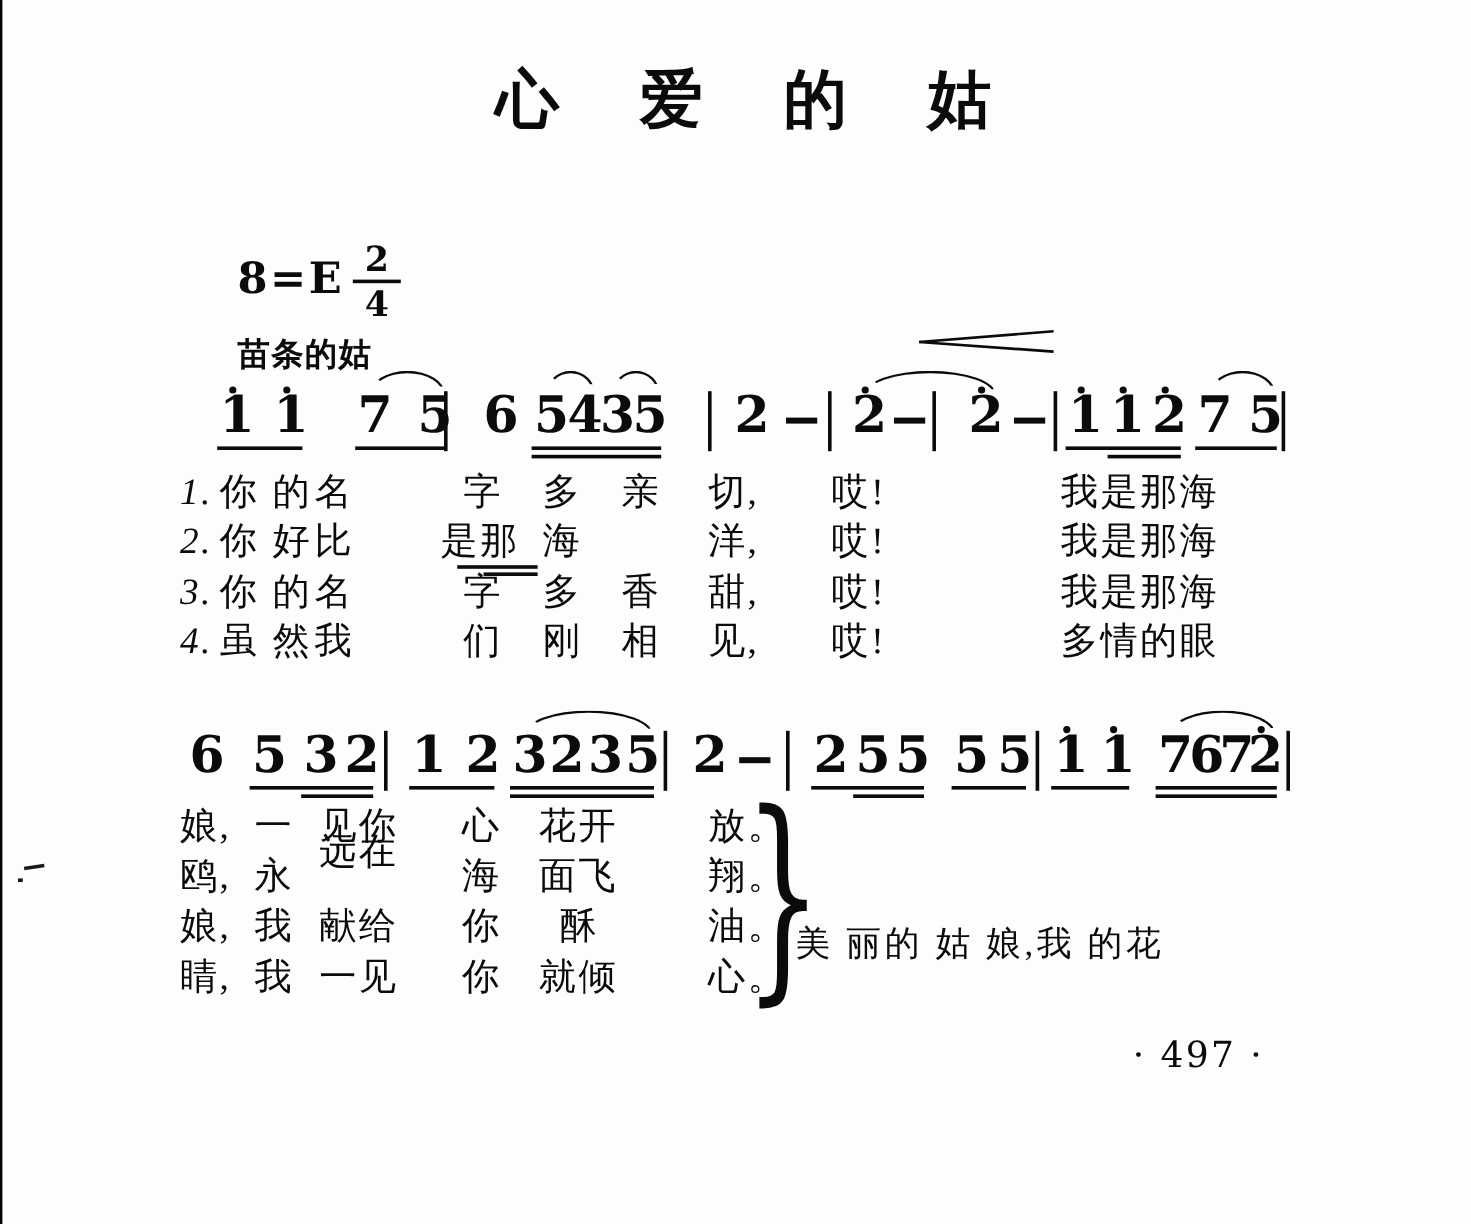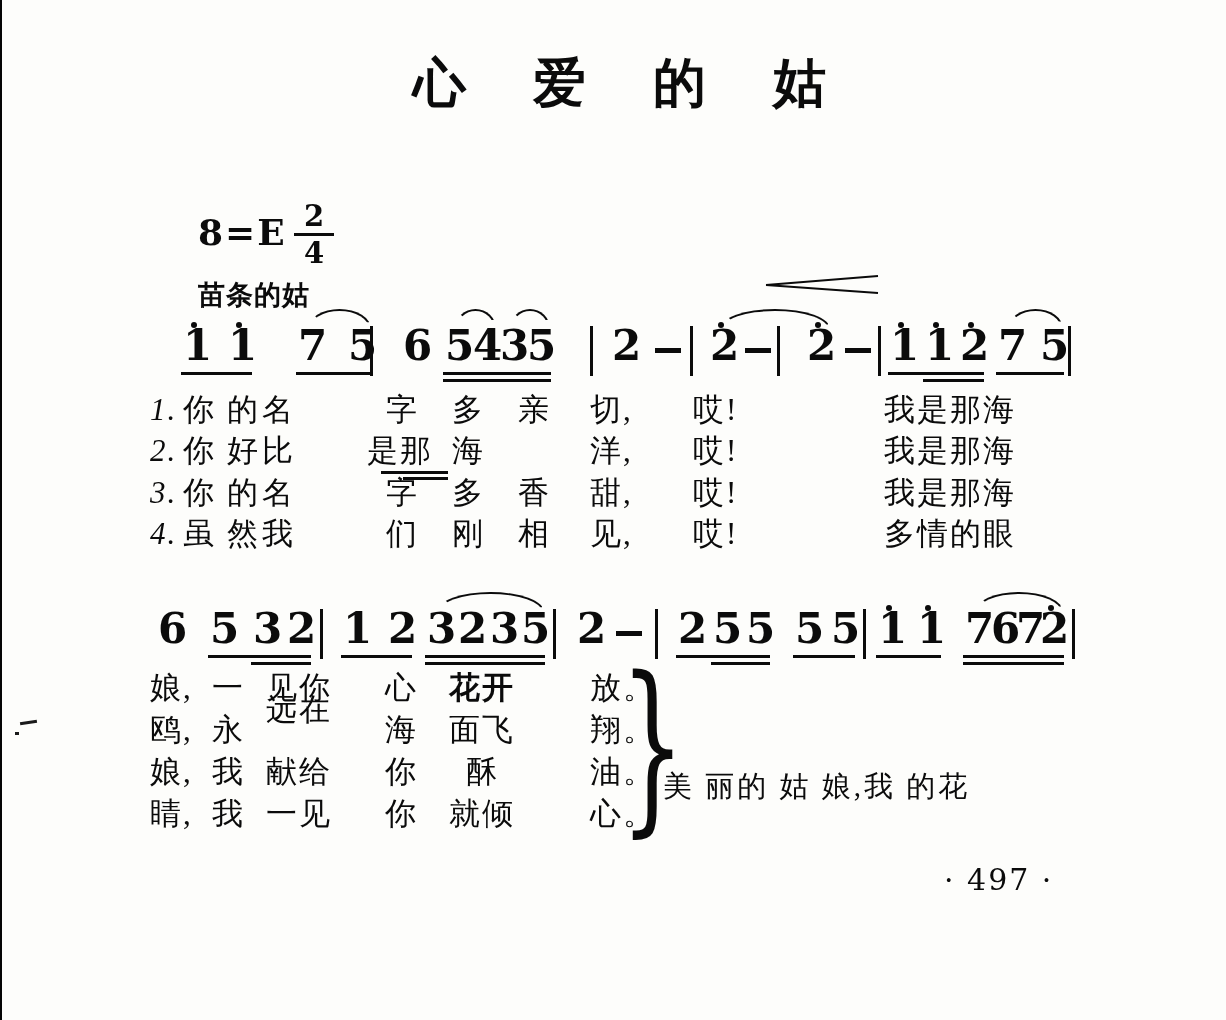--- a/index.html
+++ b/index.html
@@ -196,21 +196,21 @@
       <div class="lyr" style="left: 386px; top: 517px;">们</div>
       <div class="lyr" style="left: 452px; top: 517px;">刚</div>
       <div class="lyr" style="left: 518px; top: 517px;">相</div>
       <div class="lyr" style="left: 590px; top: 517px;">见,</div>
       <div class="lyr" style="left: 693px; top: 517px;">哎!</div>
       <div class="lyr" style="left: 884px; top: 517px;">多情的眼</div>
       <div class="lyr" style="left: 150px; top: 671px;">娘,</div>
       <div class="lyr" style="left: 212px; top: 671px;">一</div>
       <div class="lyr" style="left: 266px; top: 671px;">见你</div>
       <div class="lyr" style="left: 385px; top: 671px;">心</div>
-      <div class="lyr" style="left: 449px; top: 671px; font-weight: bold;">花开</div>
+      <div class="lyr" style="left: 449px; top: 671px;">花开</div>
       <div class="lyr" style="left: 590px; top: 671px;">放。</div>
       <div class="lyr" style="left: 150px; top: 713px;">鸥,</div>
       <div class="lyr" style="left: 212px; top: 713px;">永</div>
       <div class="lyr" style="left: 266px; top: 693px;">远在</div>
       <div class="lyr" style="left: 385px; top: 713px;">海</div>
       <div class="lyr" style="left: 449px; top: 713px;">面飞</div>
       <div class="lyr" style="left: 590px; top: 713px;">翔。</div>
       <div class="lyr" style="left: 150px; top: 755px;">娘,</div>
       <div class="lyr" style="left: 212px; top: 755px;">我</div>
       <div class="lyr" style="left: 266px; top: 755px;">献给</div>

